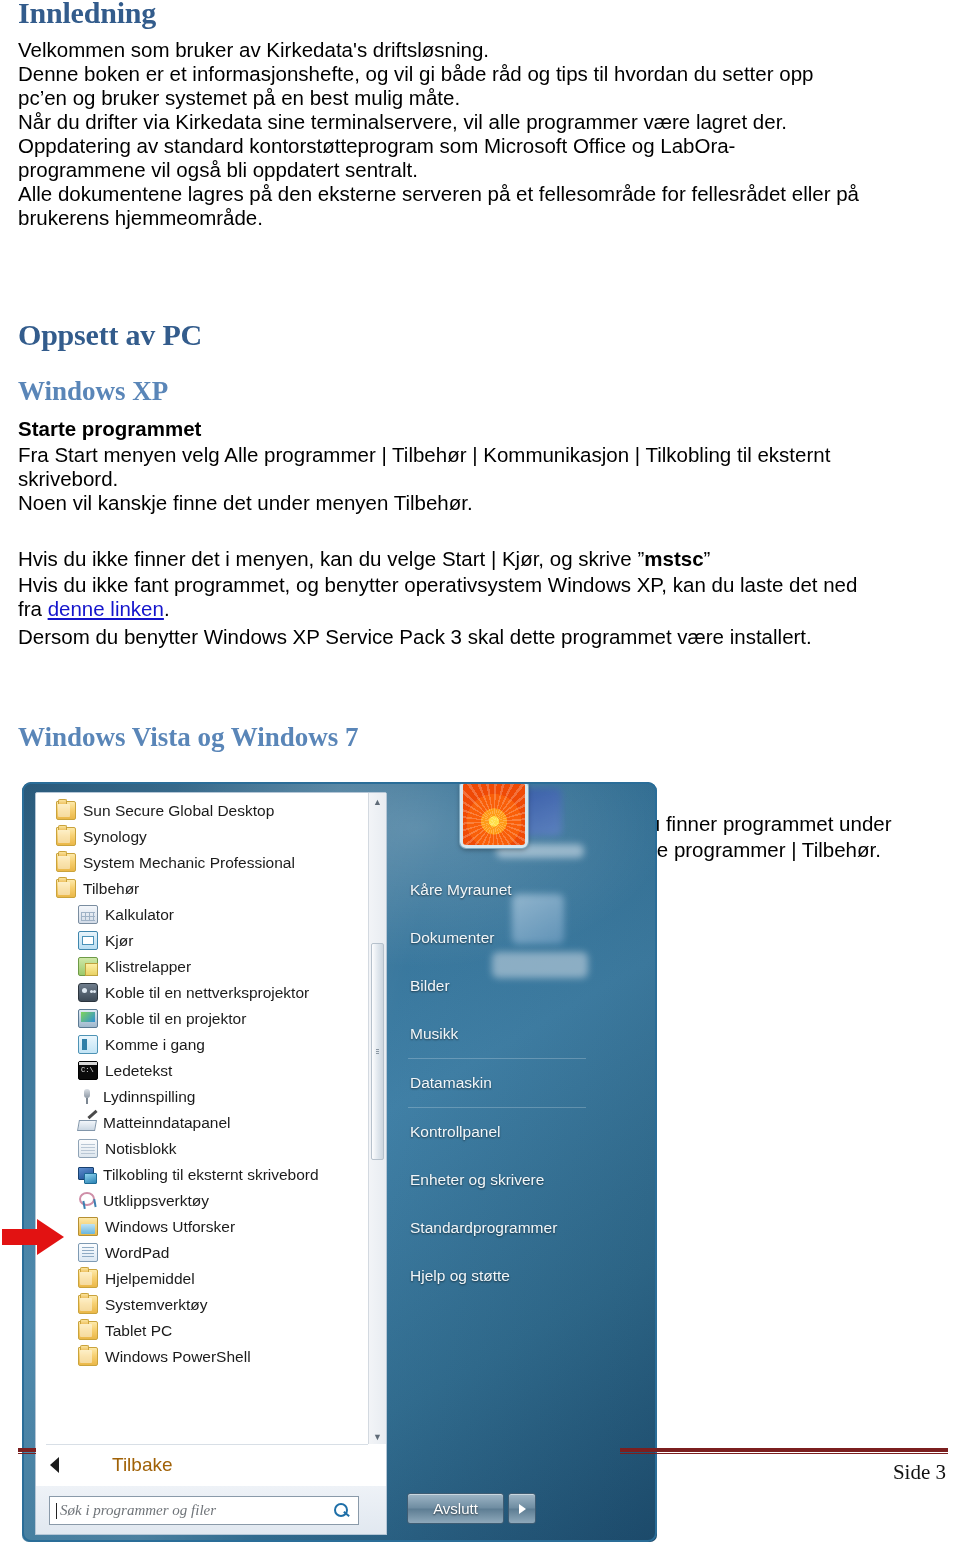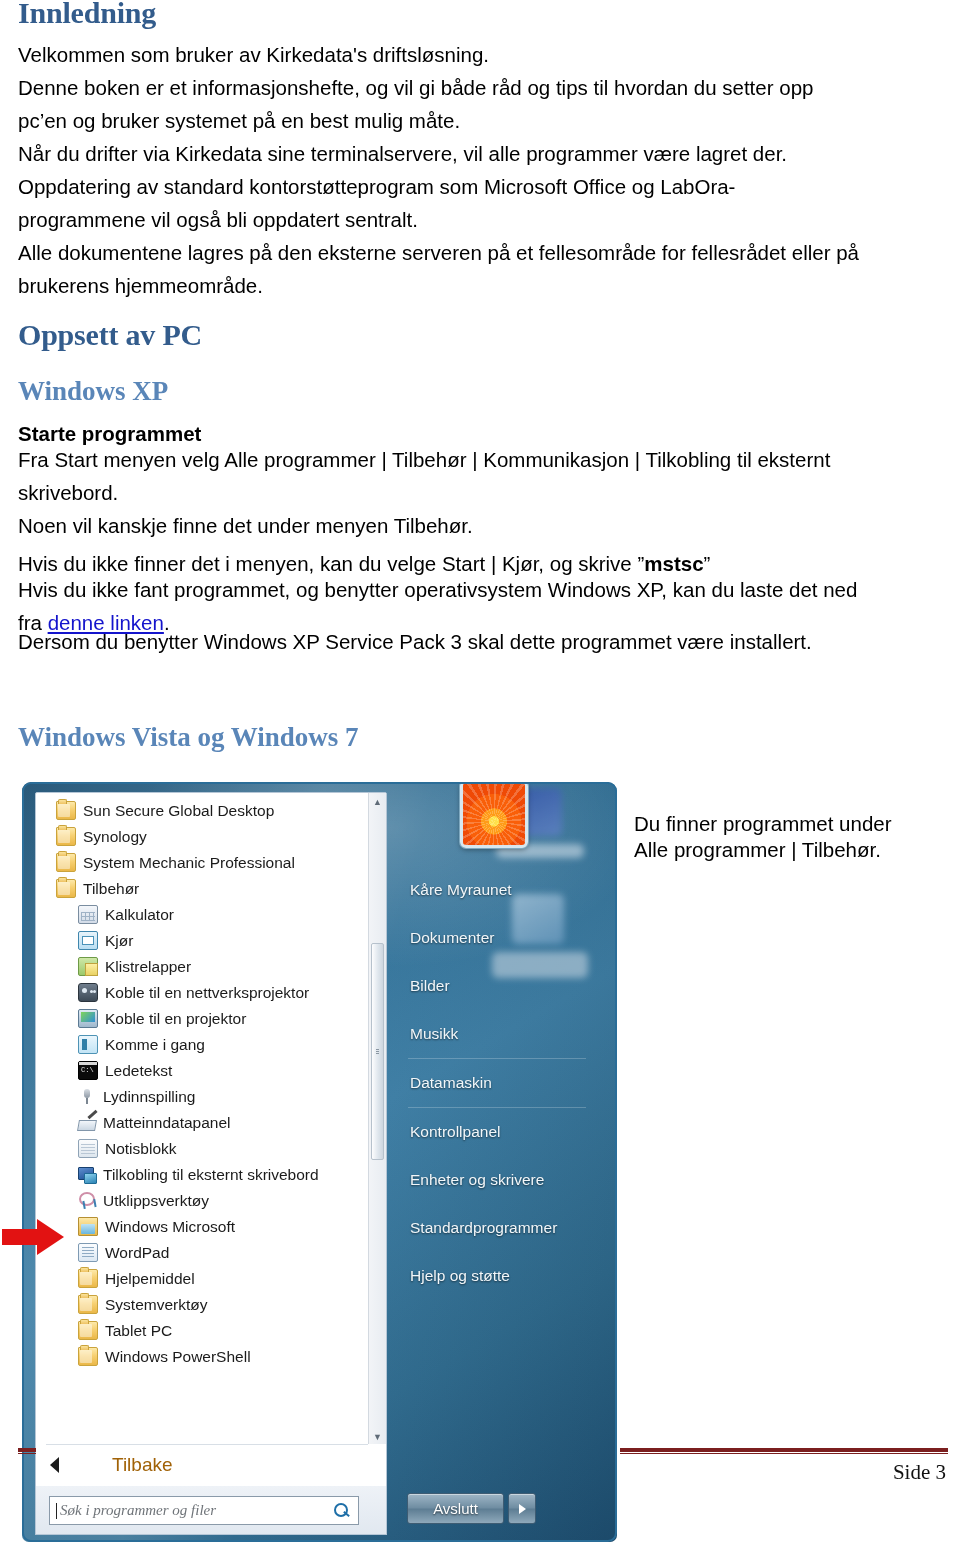--- a/index.html
+++ b/index.html
@@ -33,37 +33,38 @@
     position: absolute;
     left: 18px;
   }
 
   
   .body-text {
     position: absolute;
     left: 18px;
     font-family: "Liberation Sans", sans-serif;
     font-size: 20.5px;
-    line-height: 33px;
+    line-height: 24px;
     color: #000000;
     white-space: pre-wrap;
   }
   .body-text b { font-weight: bold; }
   .lnk {
     color: #1414CC;
     text-decoration: underline;
   }
 
   
   .figure {
     position: absolute;
     left: 22px;
     top: 782px;
     width: 595px;
     height: 760px;
+    padding-left: 40px;
   }
   
   .aero-frame {
     position: absolute; inset: 0;
     border-radius: 9px 9px 7px 7px;
     background: linear-gradient(150deg,#1c4f72 0%, #2d6b91 22%, #3d7ea5 48%, #2f6c90 75%, #1f5276 100%);
     box-shadow: 0 0 0 1px #0f3category;
     overflow: hidden;
   }
   .aero-frame::after {
@@ -449,21 +450,21 @@
             <div class="prog-item indent">
               <span class="ico ic-rdp"></span>
               <span class="lbl">Tilkobling til eksternt skrivebord</span>
             </div>
             <div class="prog-item indent">
               <span class="ico ic-snip"></span>
               <span class="lbl">Utklippsverktøy</span>
             </div>
             <div class="prog-item indent">
               <span class="ico ic-box ic-explorer"></span>
-              <span class="lbl">Windows Microsoft</span>
+              <span class="lbl">Windows Utforsker</span>
             </div>
             <div class="prog-item indent">
               <span class="ico ic-box ic-wordpad"></span>
               <span class="lbl">WordPad</span>
             </div>
             <div class="prog-item indent">
               <span class="ico ic-folder"></span>
               <span class="lbl">Hjelpemiddel</span>
             </div>
             <div class="prog-item indent">

